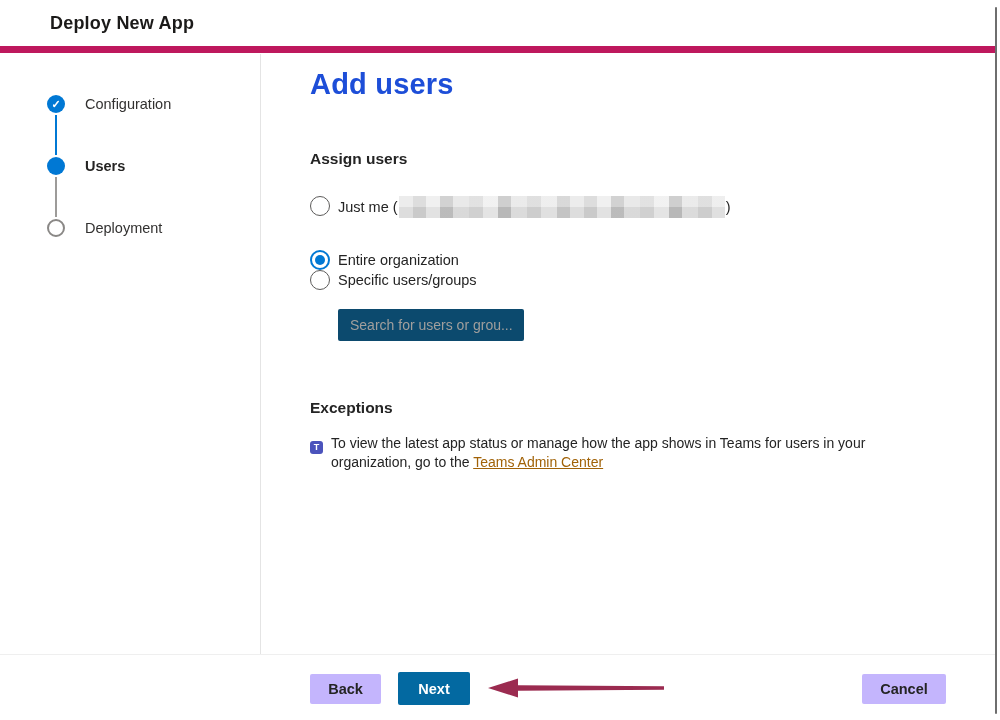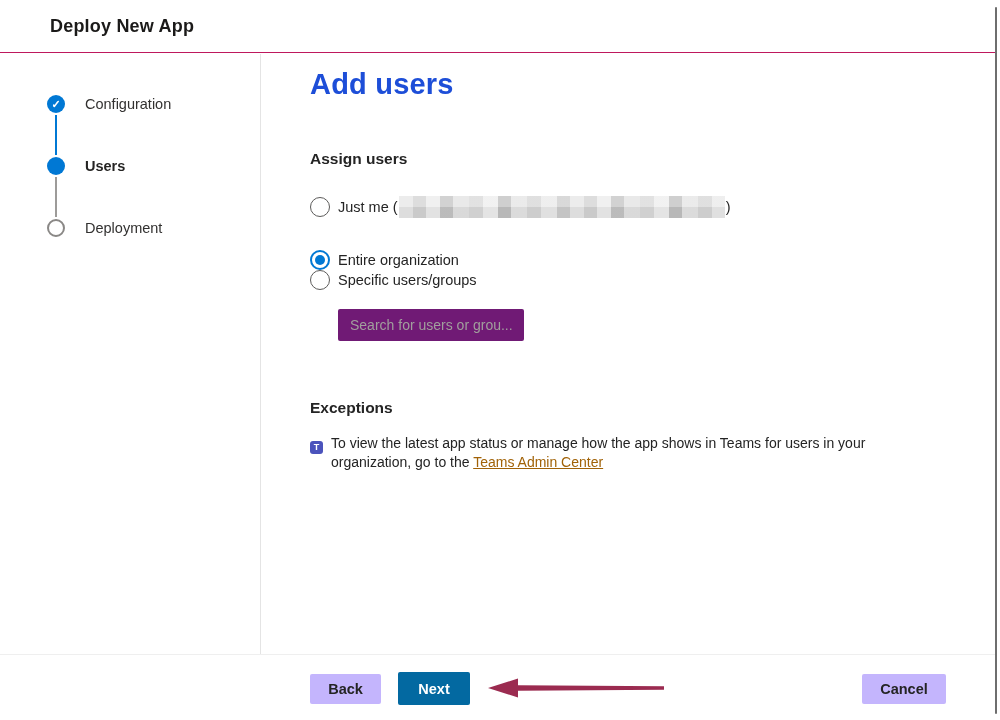--- a/index.html
+++ b/index.html
@@ -8,21 +8,21 @@
     font-family:"Liberation Sans", sans-serif;
     background:#ffffff;
     color:#242424;
     position:relative;
     overflow:hidden;
   }
 
   
   .header {
     position:absolute; left:0; top:0; width:995px; height:53px;
-    border-bottom:1px solid #be185d; background:#fff;
+    border-bottom:7px solid #be185d; background:#fff;
     display:flex; align-items:center; padding-left:50px;
   }
   .header-title { font-size:18px; font-weight:bold; color:#1b1a19; letter-spacing:.2px; }
 
   
   .win-edge {
     position:absolute; left:995px; top:7px; width:2px; height:707px;
     background:#6e6e6e; border-radius:1px;
   }
 
@@ -45,21 +45,21 @@
   .connector { width:2px; height:40px; margin:2px 0 2px 8px; }
   .connector.done { background:#0078d4; }
   .connector.todo { background:#9d9b99; }
 
   
   .main { position:absolute; left:310px; top:54px; width:660px; }
   .page-title { font-size:29px; font-weight:bold; color:#1d4ed8; margin-top:14px; letter-spacing:.2px; }
   .section-heading { font-size:15.5px; font-weight:bold; color:#242424; }
   .assign-heading { margin-top:49px; }
 
-  .radio-row { display:flex; align-items:center; margin-left:0; }
+  .radio-row { display:flex; margin-left:0; }
   .radio-row.r1 { margin-top:28px; }
   .radio-row.r2 { margin-top:32px; }
   .radio-row.r3 { }
   .radio-circle {
     width:20px; height:20px; border-radius:50%; flex:0 0 20px;
     border:1.6px solid #5c5b5a; background:#fff;
     display:flex; align-items:center; justify-content:center;
   }
   .radio-circle.checked { border:2px solid #0078d4; }
   .radio-dot { width:10px; height:10px; border-radius:50%; background:#0078d4; }
@@ -70,21 +70,21 @@
     background:
       repeating-linear-gradient(180deg, rgba(255,255,255,.25) 0 11px, rgba(0,0,0,.04) 11px 22px),
       repeating-linear-gradient(90deg,
         #e6e6e6 0 14px, #d2d2d2 14px 27px, #ebebeb 27px 41px, #c3c3c3 41px 54px,
         #e2e2e2 54px 70px, #d8d8d8 70px 84px, #ededed 84px 99px, #bfbfbf 99px 112px,
         #e4e4e4 112px 128px, #d5d5d5 128px 142px, #e9e9e9 142px 158px, #cccccc 158px 171px);
   }
 
   .search-box {
     margin:19px 0 0 28px; width:186px; height:32px;
-    background:#701a75; border:none; border-radius:2px;
+    background:#0c4a6e; border:none; border-radius:2px;
     font-family:"Liberation Sans", sans-serif;
     font-size:14px; color:#a19f9d; padding:0 12px; outline:none;text-align:right;
   }
   .search-box::placeholder { color:#a19f9d; opacity:1; }
 
   .exceptions-heading { margin-top:58px; }
   .note-row { display:flex; margin-top:17px; width:575px; }
   .teams-icon {
     flex:0 0 13px; width:13px; height:13px; margin-top:7px; border-radius:3px;
     background:#4b53bc; color:#fff; font-size:9px; font-weight:bold;

